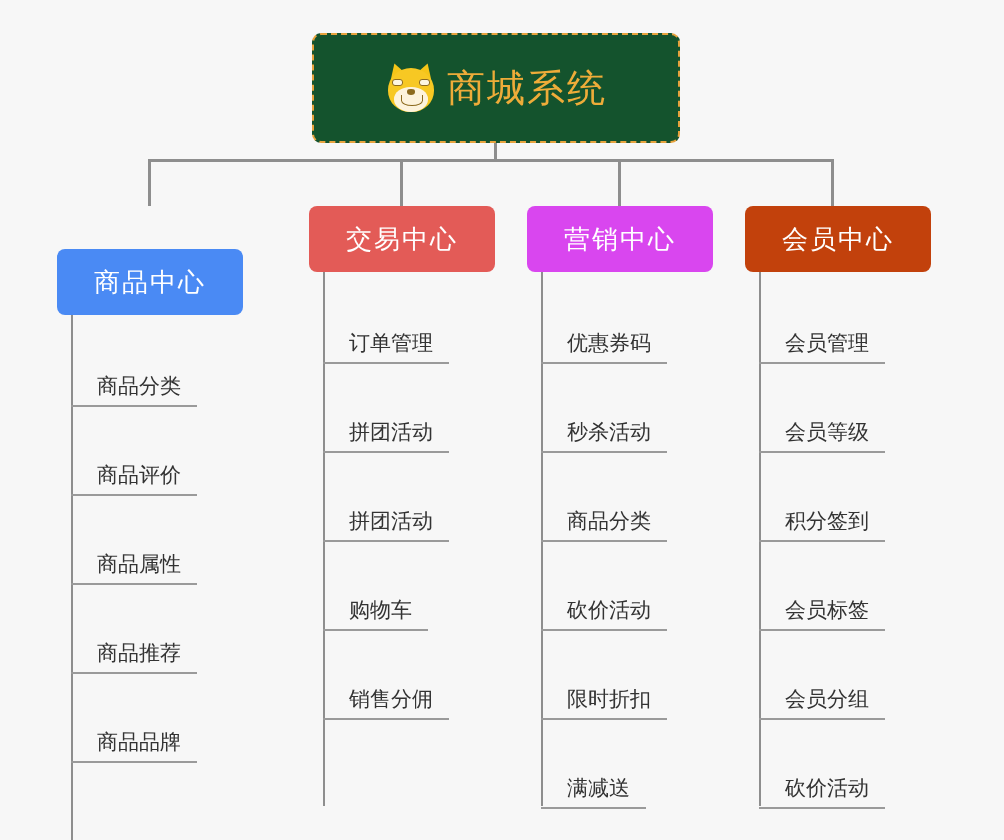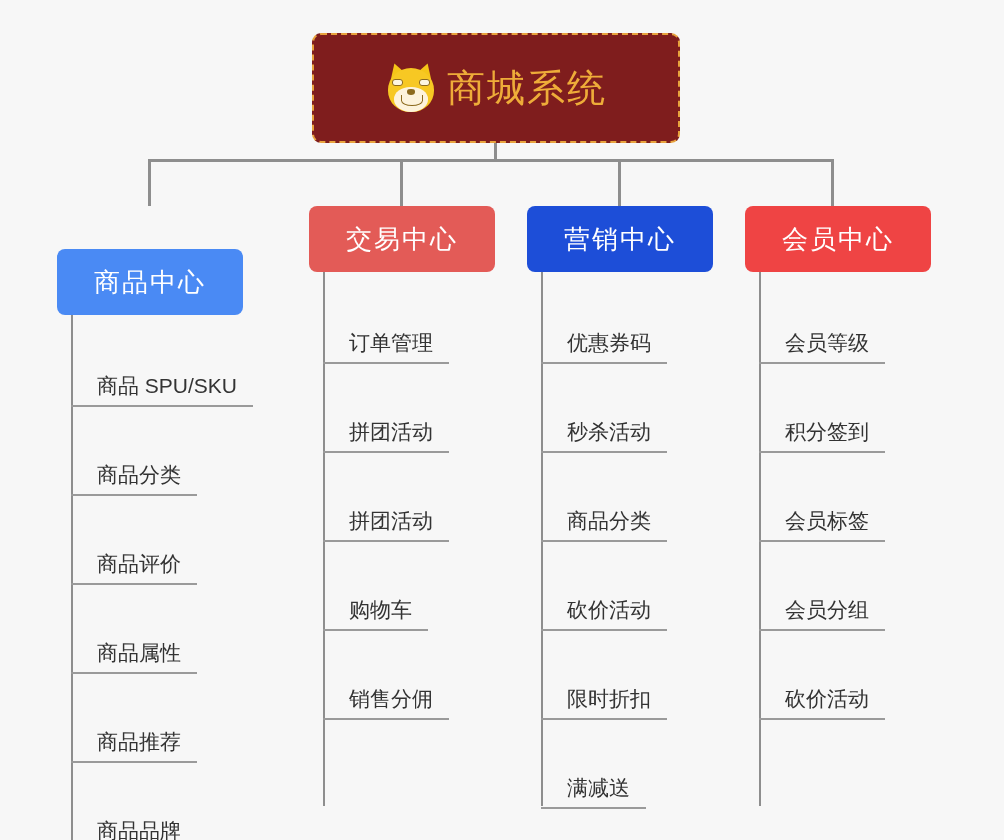--- a/index.html
+++ b/index.html
@@ -20,21 +20,21 @@
   }
 
   
   .root-node {
     position: absolute;
     left: 312px;
     top: 33px;
     width: 368px;
     height: 110px;
     box-sizing: border-box;
-    background: #7f1d1d;
+    background: #14532d;
     border: 2px dashed #e8a33d;
     border-radius: 9px;
     display: flex;
     align-items: center;
     justify-content: center;
     gap: 10px;
   }
   .root-title {
     font-size: 38px;
     color: #eeac39;
@@ -184,23 +184,20 @@
   <div class="conn conn-drop" style="left: 618px; background: rgb(142, 142, 142);"></div>
   <div class="conn conn-drop" style="left: 831px; background: rgb(142, 142, 142);"></div>
 
   <div class="column" style="left:57px;margin-top:43px;">
     <div class="cat-box" style="background: rgb(74, 138, 244);">
       <span>商品中心</span>
     </div>
     <div class="leaf-list">
       <div class="spine" style="height: 534px; background: rgb(142, 142, 142);"></div>
       <div class="leaf-item">
-          <span class="leaf-label">商品 SPU/SKU</span>
-        </div>
-      <div class="leaf-item">
           <span class="leaf-label">商品分类</span>
         </div>
       <div class="leaf-item">
           <span class="leaf-label">商品评价</span>
         </div>
       <div class="leaf-item">
           <span class="leaf-label">商品属性</span>
         </div>
       <div class="leaf-item">
           <span class="leaf-label">商品推荐</span>
@@ -229,21 +226,21 @@
       <div class="leaf-item">
           <span class="leaf-label">购物车</span>
         </div>
       <div class="leaf-item">
           <span class="leaf-label">销售分佣</span>
         </div>
     </div>
   </div>
 
   <div class="column" style="left:527px;">
-    <div class="cat-box" style="background: #1d4ed8;">
+    <div class="cat-box" style="background: #d946ef;">
       <span>营销中心</span>
     </div>
     <div class="leaf-list">
       <div class="spine" style="height: 534px; background: rgb(142, 142, 142);"></div>
       <div class="leaf-item">
           <span class="leaf-label">优惠券码</span>
         </div>
       <div class="leaf-item">
           <span class="leaf-label">秒杀活动</span>
         </div>
@@ -256,26 +253,29 @@
       <div class="leaf-item">
           <span class="leaf-label">限时折扣</span>
         </div>
       <div class="leaf-item">
           <span class="leaf-label">满减送</span>
         </div>
     </div>
   </div>
 
   <div class="column" style="left:745px;">
-    <div class="cat-box" style="background: #ef4444;">
+    <div class="cat-box" style="background: #c2410c;">
       <span>会员中心</span>
     </div>
     <div class="leaf-list">
       <div class="spine" style="height: 534px; background: rgb(142, 142, 142);"></div>
       <div class="leaf-item">
+          <span class="leaf-label">会员管理</span>
+        </div>
+      <div class="leaf-item">
           <span class="leaf-label">会员等级</span>
         </div>
       <div class="leaf-item">
           <span class="leaf-label">积分签到</span>
         </div>
       <div class="leaf-item">
           <span class="leaf-label">会员标签</span>
         </div>
       <div class="leaf-item">
           <span class="leaf-label">会员分组</span>

